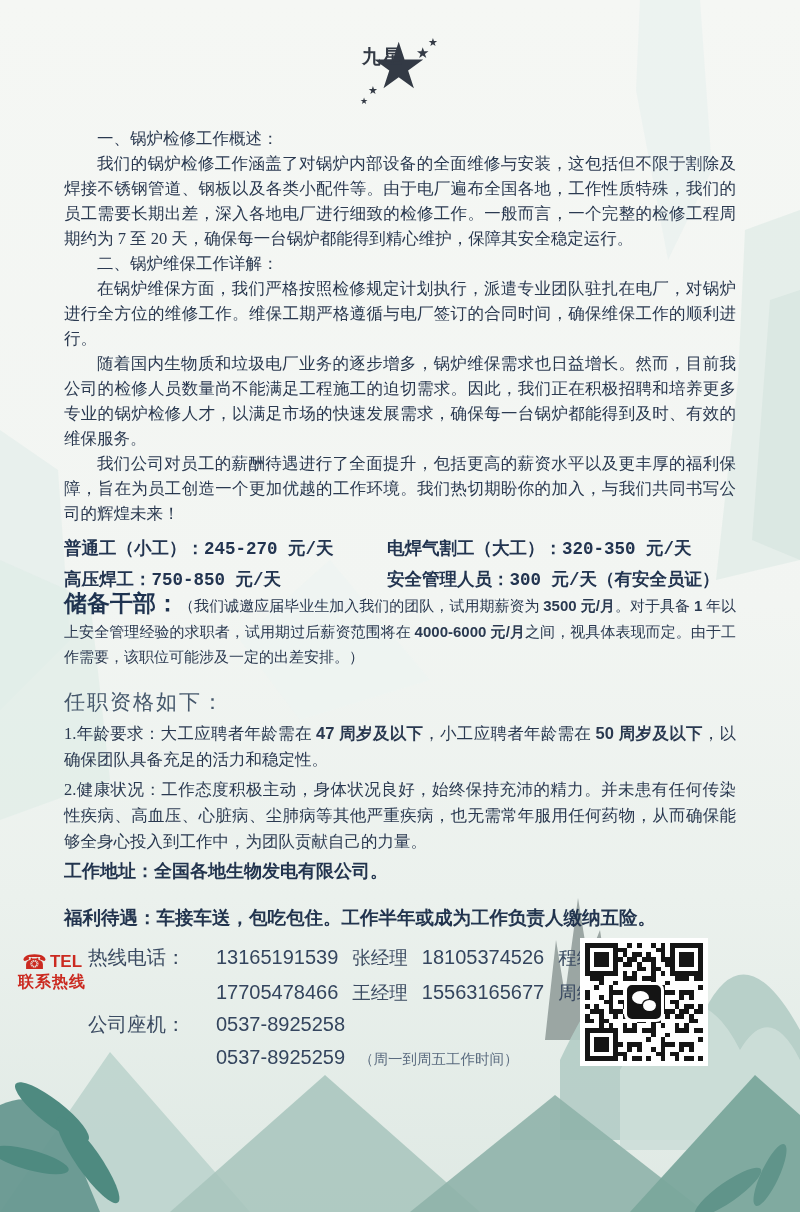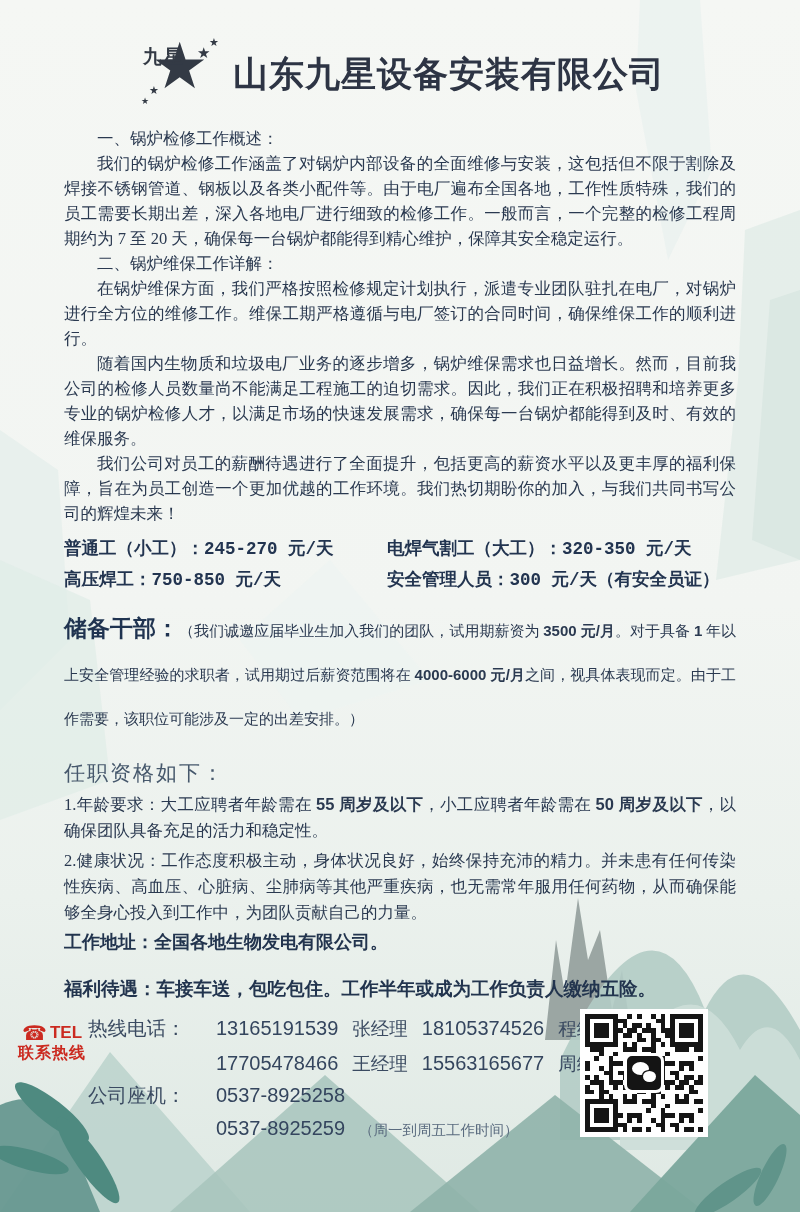--- a/index.html
+++ b/index.html
@@ -27,21 +27,21 @@
   .bodytext{margin-top:8px;}
   .bodytext p{margin:0;font-size:16.5px;line-height:25px;text-align:justify;text-indent:2em;}
   b,.bold{font-weight:700;}
 
   
   .salary{display:grid;grid-template-columns:1fr 1.08fr;row-gap:7px;margin-top:10px;font-size:17.5px;font-weight:700;color:#223450;}
   .salary .cell{white-space:nowrap;}
   .salary .val{font-family:Liberation Mono, monospace;}
 
   
-  .reserve{margin-top:16px;font-size:15px;line-height:44px;text-align:justify;color:#2a3950;}
+  .reserve{font-size:15px;line-height:25px;text-align:justify;color:#2a3950;}
   .reserve .rtitle{font-size:23px;font-weight:700;color:#1f3350;}
   .reserve .rb{font-weight:700;font-family:"Liberation Sans","DejaVu Sans",sans-serif;}
 
   
   .qual-title{margin-top:18px;font-size:21px;color:#46586c;letter-spacing:2px;}
   .qual p{margin:4px 0 0 0;font-size:16.5px;line-height:26px;text-align:justify;}
   .qual .qb{font-weight:700;font-family:"Liberation Sans","DejaVu Sans",sans-serif;}
   .line-bold{margin-top:4px;font-size:18px;font-weight:700;color:#22344e;}
 
   .welfare{margin-top:22px;font-size:18.5px;font-weight:700;color:#22344e;}
@@ -109,21 +109,20 @@
 
     <div class="header">
       <div class="logo">
         <span class="big-star">★</span>
         <span class="cal">九星</span>
         <span class="s1">★</span>
         <span class="s2">★</span>
         <span class="s3">★</span>
         <span class="s4">★</span>
       </div>
-      <div class="title">山东九星设备安装有限公司</div>
     </div>
 
     <div class="bodytext">
       <p>一、锅炉检修工作概述：</p>
       <p>我们的锅炉检修工作涵盖了对锅炉内部设备的全面维修与安装，这包括但不限于割除及焊接不锈钢管道、钢板以及各类小配件等。由于电厂遍布全国各地，工作性质特殊，我们的员工需要长期出差，深入各地电厂进行细致的检修工作。一般而言，一个完整的检修工程周期约为 7 至 20 天，确保每一台锅炉都能得到精心维护，保障其安全稳定运行。</p>
       <p>二、锅炉维保工作详解：</p>
       <p>在锅炉维保方面，我们严格按照检修规定计划执行，派遣专业团队驻扎在电厂，对锅炉进行全方位的维修工作。维保工期严格遵循与电厂签订的合同时间，确保维保工作的顺利进行。</p>
       <p>随着国内生物质和垃圾电厂业务的逐步增多，锅炉维保需求也日益增长。然而，目前我公司的检修人员数量尚不能满足工程施工的迫切需求。因此，我们正在积极招聘和培养更多专业的锅炉检修人才，以满足市场的快速发展需求，确保每一台锅炉都能得到及时、有效的维保服务。</p>
       <p>我们公司对员工的薪酬待遇进行了全面提升，包括更高的薪资水平以及更丰厚的福利保障，旨在为员工创造一个更加优越的工作环境。我们热切期盼你的加入，与我们共同书写公司的辉煌未来！</p>
     </div>
@@ -134,21 +133,21 @@
       <div class="cell"><span>高压焊工：</span><span class="val">750-850 元/天</span></div>
       <div class="cell"><span>安全管理人员：</span><span class="val">300 元/天（有安全员证）</span></div>
     </div>
 
     <div class="reserve">
       <span class="rtitle">储备干部：</span><span>（我们诚邀应届毕业生加入我们的团队，试用期薪资为 </span><span class="rb">3500 元/月</span><span>。对于具备 </span><span class="rb">1</span><span> 年以上安全管理经验的求职者，试用期过后薪资范围将在 </span><span class="rb">4000-6000 元/月</span><span>之间，视具体表现而定。由于工作需要，该职位可能涉及一定的出差安排。）</span>
     </div>
 
     <div class="qual">
       <div class="qual-title">任职资格如下：</div>
-      <p><span>1.年龄要求：大工应聘者年龄需在 </span><span class="qb">55 周岁及以下</span><span>，小工应聘者年龄需在 </span><span class="qb">50 周岁及以下</span><span>，以确保团队具备充足的活力和稳定性。</span></p>
+      <p><span>1.年龄要求：大工应聘者年龄需在 </span><span class="qb">47 周岁及以下</span><span>，小工应聘者年龄需在 </span><span class="qb">50 周岁及以下</span><span>，以确保团队具备充足的活力和稳定性。</span></p>
       <p>2.健康状况：工作态度积极主动，身体状况良好，始终保持充沛的精力。并未患有任何传染性疾病、高血压、心脏病、尘肺病等其他严重疾病，也无需常年服用任何药物，从而确保能够全身心投入到工作中，为团队贡献自己的力量。</p>
       <div class="line-bold"><span>工作地址：</span><span>全国各地生物发电有限公司。</span></div>
     </div>
 
     <div class="welfare"><span>福利待遇：</span><span>车接车送，包吃包住。工作半年或成为工作负责人缴纳五险。</span></div>
 
     <div class="contact">
       <div class="tel-badge">
         <div class="row1">
           <span class="phone-glyph">☎</span>

